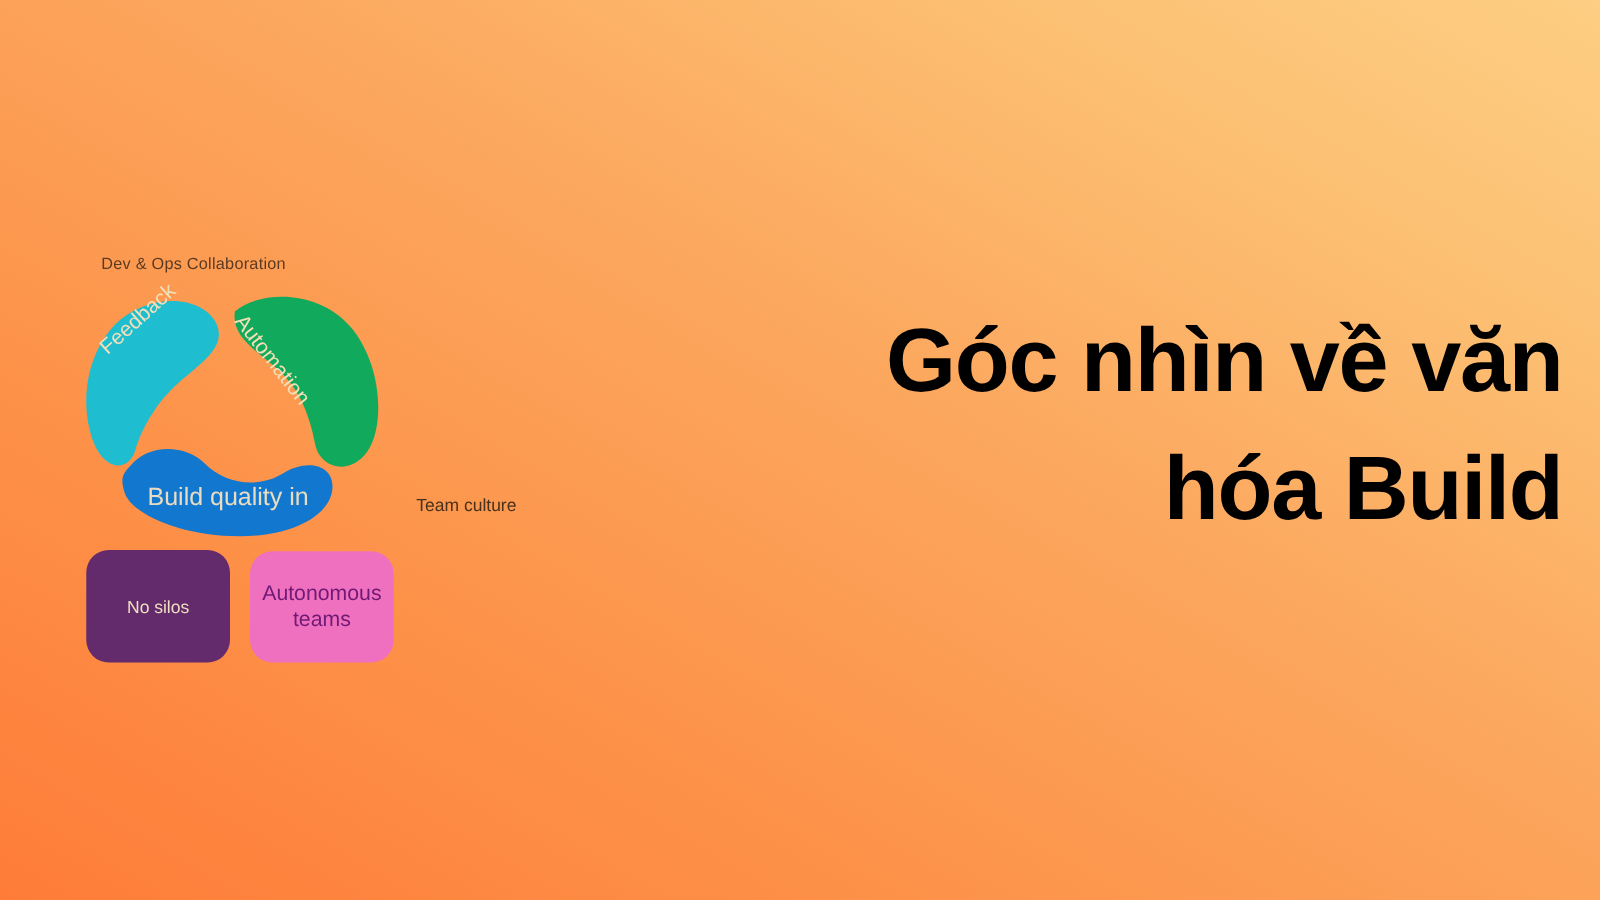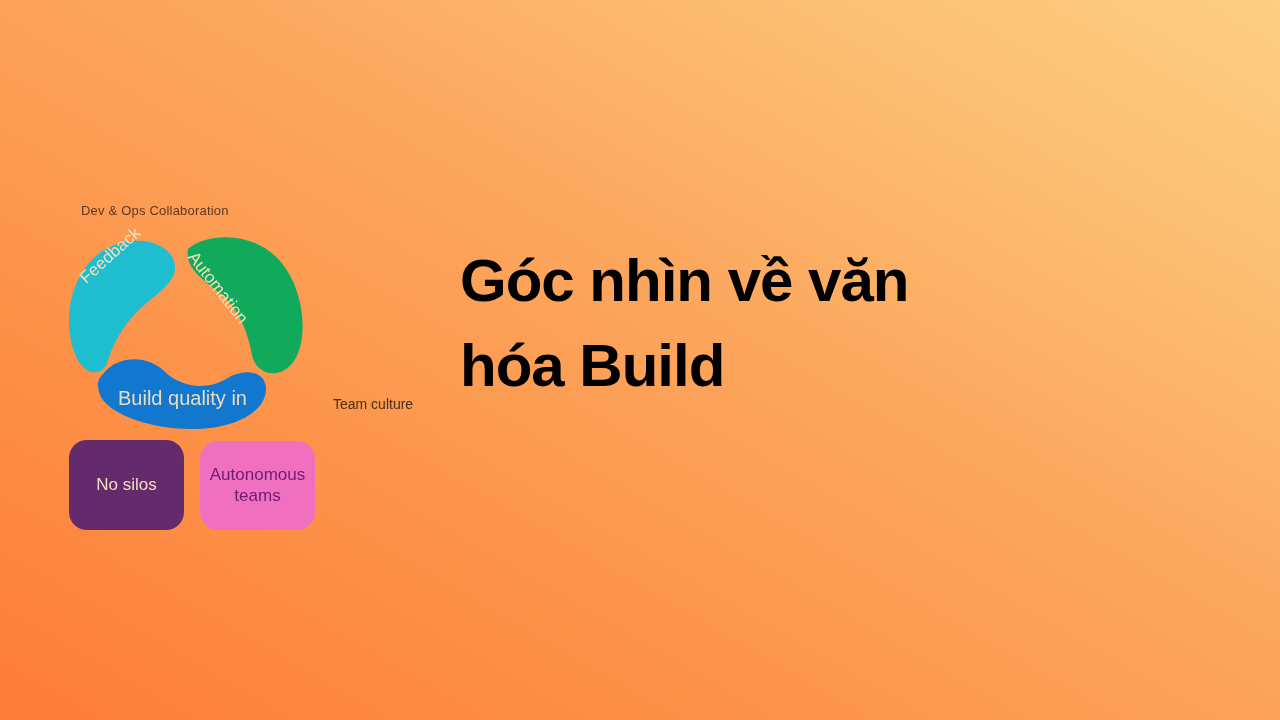--- a/index.html
+++ b/index.html
@@ -112,43 +112,43 @@
     line-height: 1.2;
   }
 
   #card-no-silos {
     left: 9px;
     top: 245px;
     width: 115px;
     height: 90px;
     background: #632b6c;
     color: #f0dfc0;
-    font-size: 17px;
+    font-size: 14px;
   }
 
   #card-autonomous {
     left: 140px;
     top: 246px;
     width: 115px;
     height: 89px;
     background: #f070c0;
     color: #701a75;
     font-size: 17px;
   }
 
   
   #title {
     position: absolute;
     left: 460px;
     top: 238px;
     width: 790px;
-    text-align: left;
+    text-align: right;
     color: #000000;
     font-weight: bold;
-    font-size: 60px;
+    font-size: 72px;
     line-height: 1.42;
     letter-spacing: -1px;
   }
   #title .tline { display: block; }
 </style>
 </head>
 <body>
 
 <div id="slide">
 

